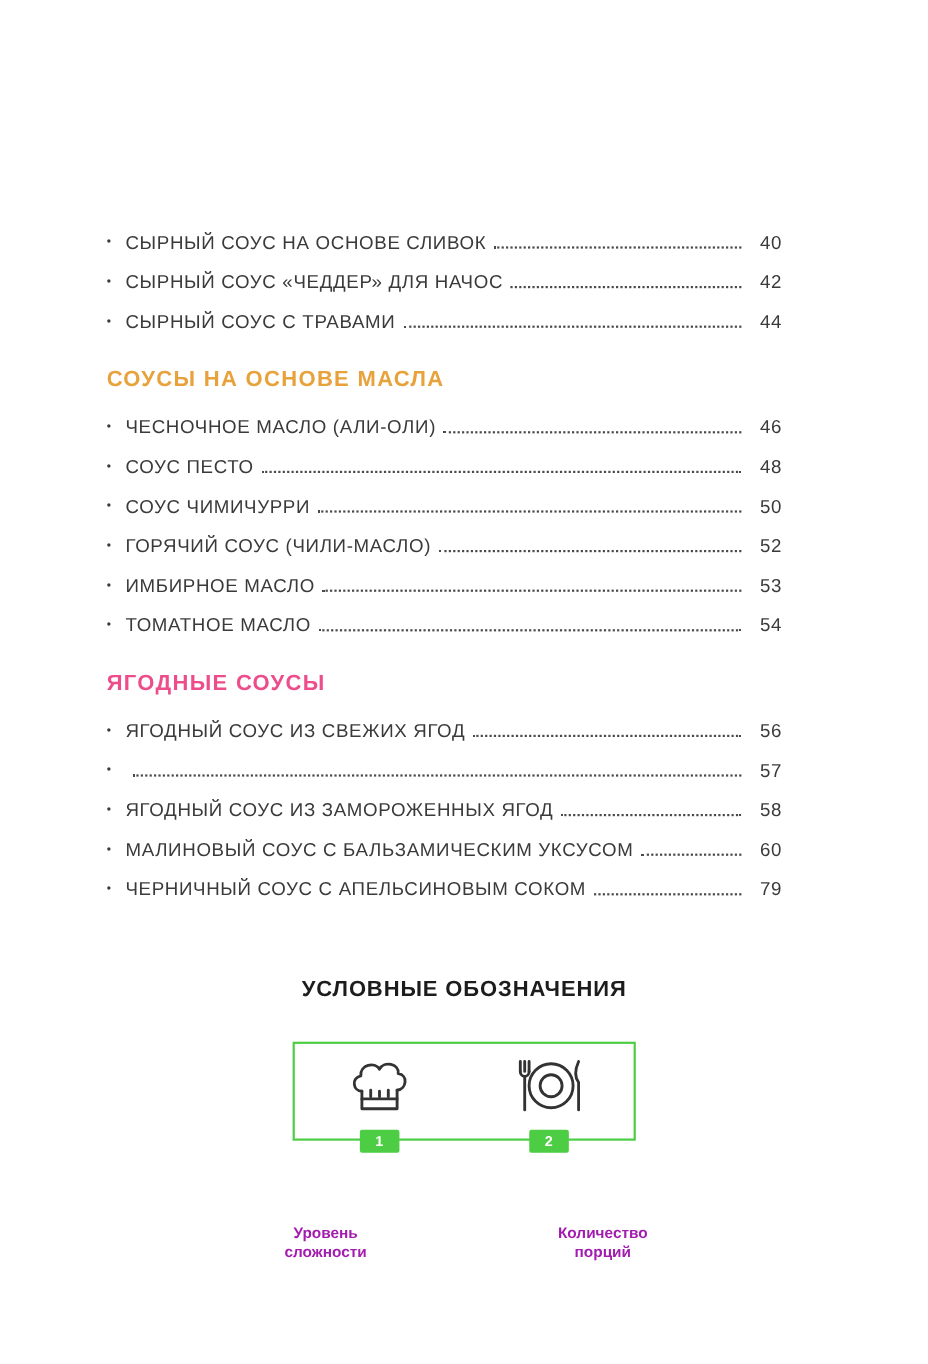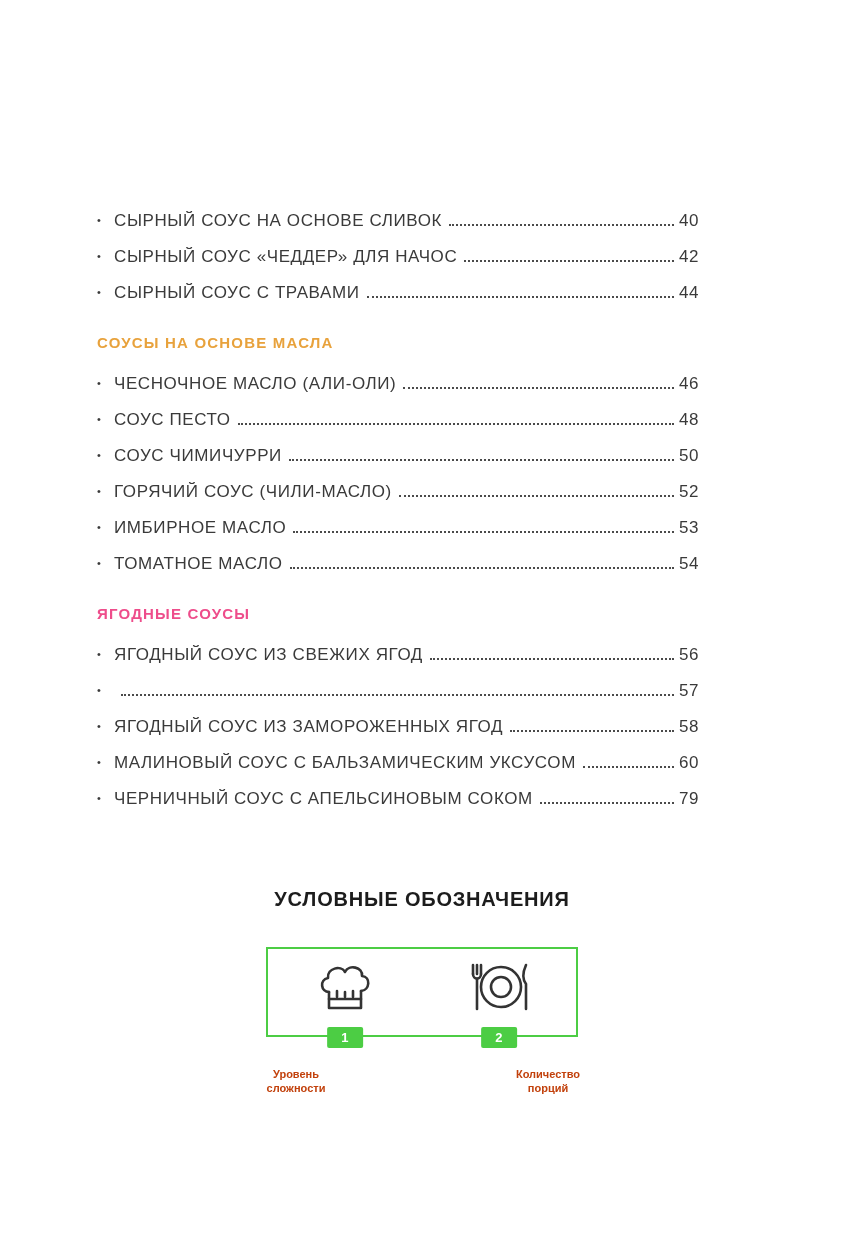--- a/index.html
+++ b/index.html
@@ -45,23 +45,24 @@
   }
   .leader {
     flex: 1 1 auto;
     border-bottom: 2px dotted #4a4a4a;
     margin: 0 5px 3px 7px;
     min-width: 20px;
   }
   .pagenum {
     flex: 0 0 auto;
     width: 32px;
+    text-align: right;
   }
   .section-title {
-    font-size: 15px;
+    font-size: 20px;
     font-weight: bold;
     letter-spacing: 1.2px;
     margin: 34px 0 25px 0;
     line-height: 1;
   }
   .section-title.orange { color: #e8a23c; }
   .section-title.pink   { color: #ee4d8b; }
 
   
   .legend {
@@ -119,26 +120,27 @@
     line-height: 1;
   }
   .legend-labels {
     width: 380px;
     margin: 30px auto 0;
     display: flex;
     justify-content: space-between;
   }
   .legend-label {
     width: 128px;
-    font-size: 11px;
-    font-weight: bold;
-    color: #c2410c;
+    font-size: 14px;
+    font-weight: bold;
+    color: #a21caf;
     line-height: 1.3;
     white-space: pre-line;
     text-align: center;
+    margin-top: 44px;
   }
 </style>
 </head>
 <body>
 
 <div class="toc">
 
   <div class="toc-row">
     <span class="bullet">•</span>
     <span class="toc-label">СЫРНЫЙ СОУС НА ОСНОВЕ СЛИВОК</span>

